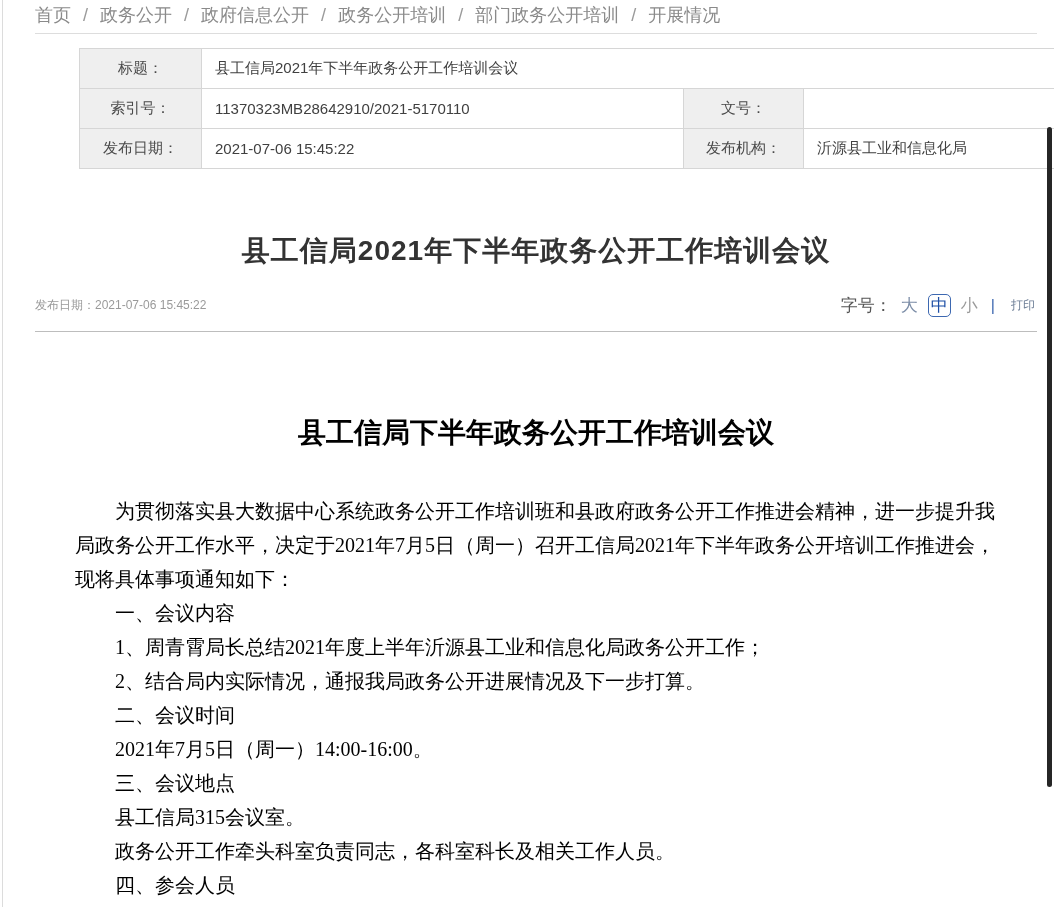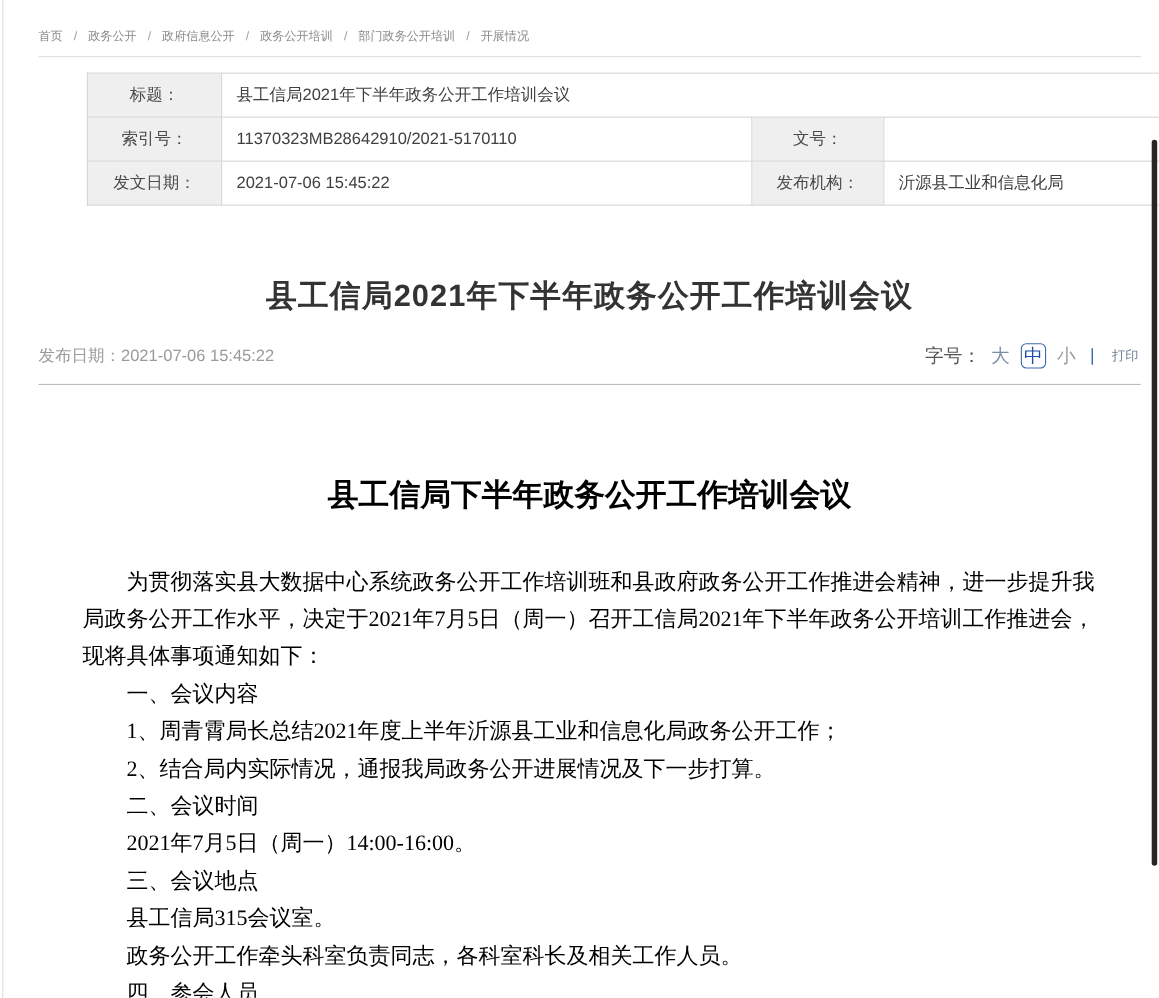--- a/index.html
+++ b/index.html
@@ -5,40 +5,40 @@
   html, body { margin:0; padding:0; }
   body {
     width:1054px; height:907px; overflow:hidden; position:relative;
     background:#ffffff;
     font-family:"Liberation Sans","DejaVu Sans",sans-serif;
   }
   .left-edge { position:absolute; left:2px; top:0; width:1px; height:907px; background:#dcdcdc; }
   .page { margin-left:35px; width:1002px; }
 
   
-  .breadcrumb { padding-top:24px; font-size:11px; line-height:18px; color:#8a8a8a; }
+  .breadcrumb { padding-top:6px; font-size:18px; line-height:18px; color:#8a8a8a; }
   .breadcrumb a { color:#8a8a8a; text-decoration:none; cursor:pointer; }
   .breadcrumb .sep { margin:0 7px; color:#9a9a9a; }
   .divider { border-top:1px solid #ddd; margin-top:9px; height:0; }
   .divider-mid { border-top:1px solid #bdbdbd; margin-top:14px; }
 
   
   .meta-table { margin-top:14px; border-collapse:collapse; width:1002px; table-layout:fixed;
     font-size:15px; color:#404040;margin-left:44px; }
   .meta-table td { border:1px solid #d6d6d6; height:40px; box-sizing:border-box; overflow:hidden; white-space:nowrap; }
   .meta-table td.label { background:#efefef; text-align:center; color:#4a4a4a; }
   .meta-table td.value { background:#fff; padding-left:13px; }
 
   
   .doc-title { margin:66px 0 0; text-align:center; font-size:28px; font-weight:700;
     color:#333; line-height:32px; letter-spacing:1px; }
 
   
   .meta-row { display:flex; justify-content:space-between; align-items:center; margin-top:27px; }
-  .pub-date { color:#9a9a9a; font-size:15px; }
+  .pub-date { color:#9a9a9a; font-size:12px; }
   .controls { display:flex; align-items:center; font-size:17px; color:#555; padding-right:2px; }
   .controls a { text-decoration:none; cursor:pointer; }
   .fs-label { color:#555; margin-right:4px; }
   .fs-large { color:#7d8ea8; margin:0 5px; }
   .fs-medium { color:#1d4ea5; border:1px solid #3d68b1; border-radius:5px; padding:0 2px;
     margin:0 5px; line-height:21px; display:inline-block; }
   .fs-small { color:#9a9a9a; margin:0 5px; }
   .ctrl-sep { color:#3d68b1; margin:0 6px 0 8px; font-size:16px; }
   .print { color:#6d7e96; font-size:12px; margin-left:10px; }
 
@@ -87,21 +87,21 @@
       <td class="label">标题：</td>
       <td class="value" colspan="3">县工信局2021年下半年政务公开工作培训会议</td>
     </tr>
     <tr>
       <td class="label">索引号：</td>
       <td class="value">11370323MB28642910/2021-5170110</td>
       <td class="label">文号：</td>
       <td class="value"></td>
     </tr>
     <tr>
-      <td class="label">发文日期：</td>
+      <td class="label">发布日期：</td>
       <td class="value">2021-07-06 15:45:22</td>
       <td class="label">发布机构：</td>
       <td class="value">沂源县工业和信息化局</td>
     </tr>
   </tbody>
     </table>
 
   <h1 class="doc-title">县工信局2021年下半年政务公开工作培训会议</h1>
 
   <div class="meta-row">

